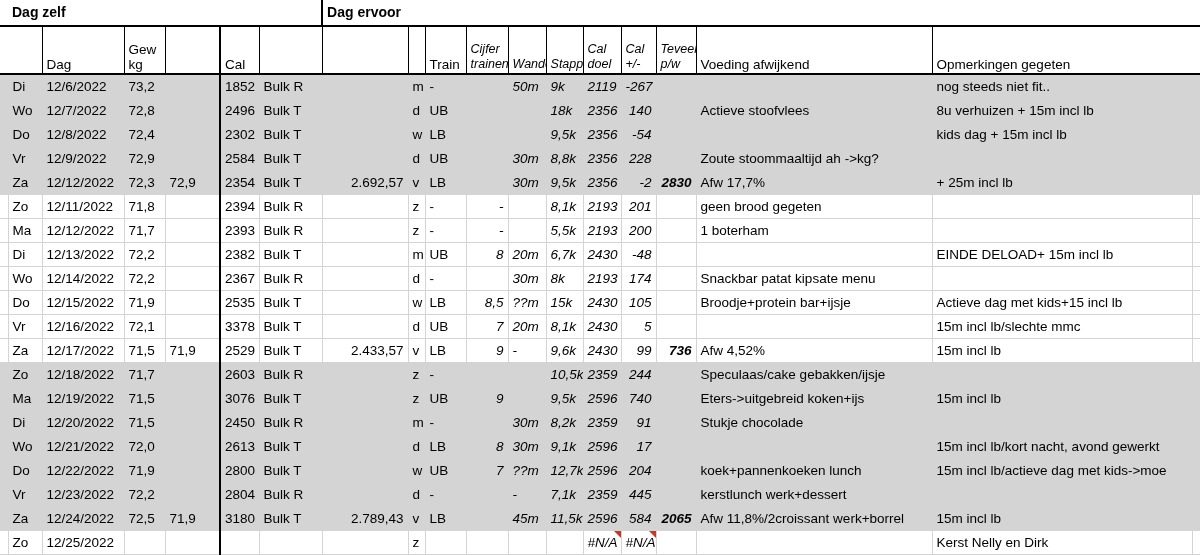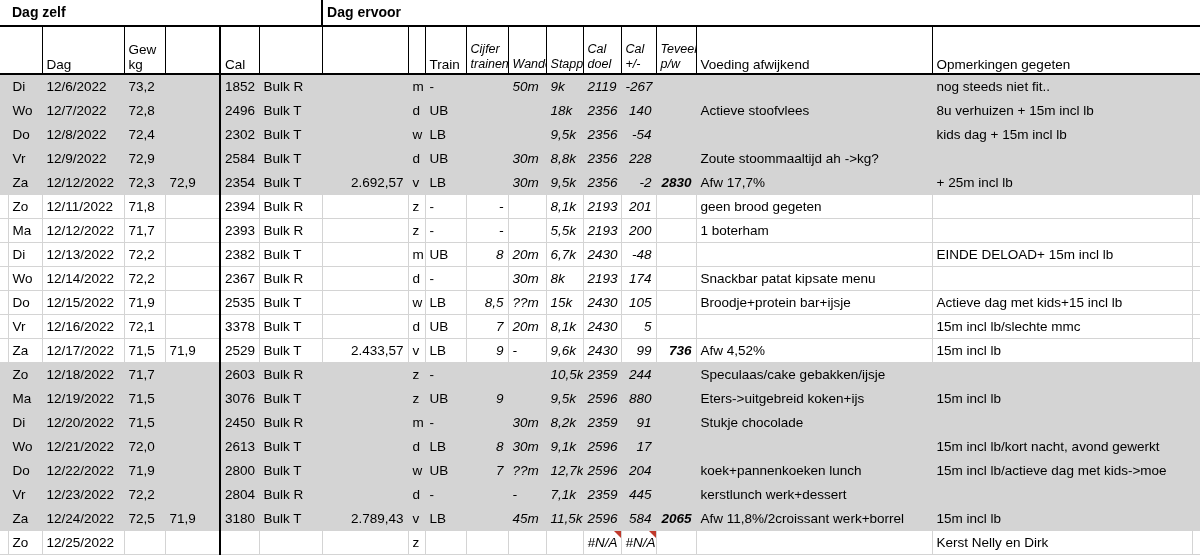--- a/index.html
+++ b/index.html
@@ -435,21 +435,21 @@
           <td class="c"></td>
           <td class="r vsep">3076</td>
           <td class="l">Bulk T</td>
           <td class="r"></td>
           <td class="l">z</td>
           <td class="l">UB</td>
           <td class="r ital">9</td>
           <td class="l ital"></td>
           <td class="l ital">9,5k</td>
           <td class="r ital">2596</td>
-          <td class="r ital">880</td>
+          <td class="r ital">740</td>
           <td class="r boldital"></td>
           <td class="l">Eters-&gt;uitgebreid koken+ijs</td>
           <td class="l">15m incl lb</td>
           <td class="gutter"></td>
         </tr>
         <tr class="band">
           <td class="gutter"></td>
           <td class="l">Di</td>
           <td class="c">12/20/2022</td>
           <td class="c">71,5</td>

